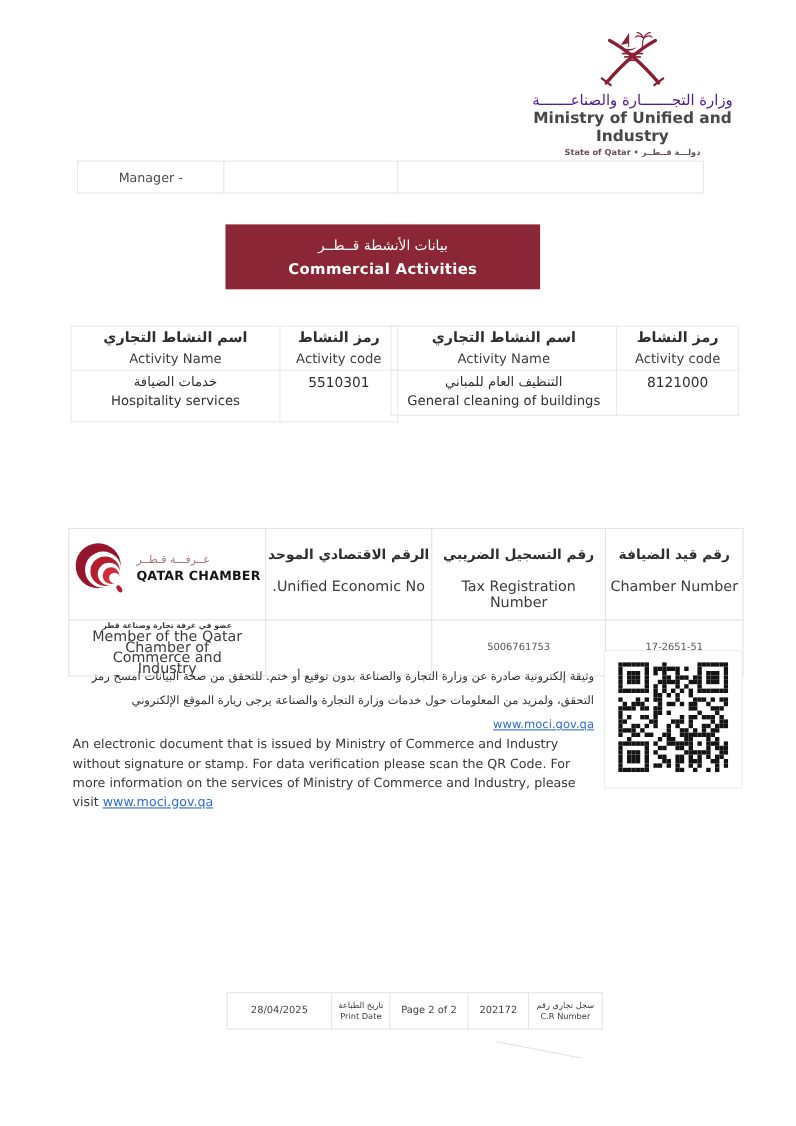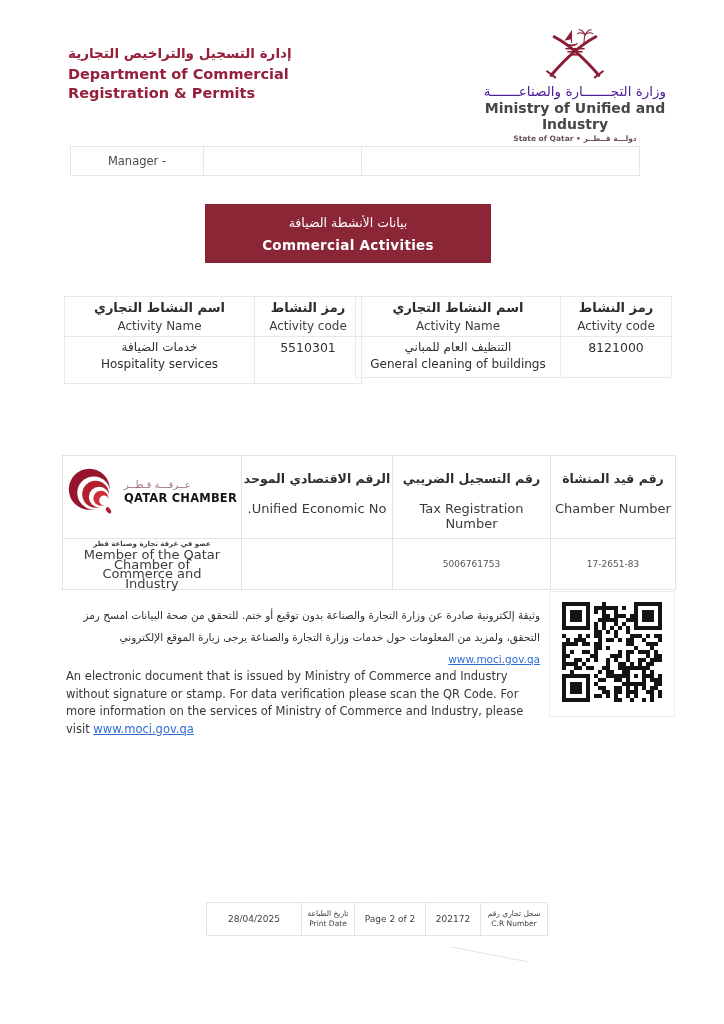--- a/index.html
+++ b/index.html
@@ -31,21 +31,21 @@
   .act-left{left:64px;top:296px;width:287px;}
   .act-right{left:355px;top:296px;width:306px;}
   .act-table td{border:1px solid #e9e9e9;vertical-align:top;padding:3px 2px;text-align:center;}
   .h-ar{font-size:13px;font-weight:700;color:#2d2d2d;}
   .h-en{font-size:12px;color:#3d3d3d;margin-top:4px;}
   .d-ar{font-size:12px;color:#2f2f2f;}
   .d-en{font-size:12px;color:#2f2f2f;margin-top:3px;}
   .code-cell{font-size:12.5px;color:#2f2f2f;}
 
   
-  .cham{position:absolute;left:62px;top:455px;width:601px;border-collapse:collapse;table-layout:fixed;border-radius:32px;}
+  .cham{position:absolute;left:62px;top:480px;width:601px;border-collapse:collapse;table-layout:fixed;border-radius:32px;}
   .cham td{border:1px solid #e3e3e3;vertical-align:top;text-align:center;}
   .cham-top td{height:80px;}
   .cham-bot td{height:40px;vertical-align:middle;}
   .logo-wrap{display:flex;align-items:center;justify-content:center;gap:7px;padding-top:10px;}
   .qc-text{text-align:left;}
   .qc-ar{font-size:10px;color:#a8767d;}
   .qc-en{font-size:11.5px;font-weight:700;color:#161616;letter-spacing:.2px;margin-top:1px;}
   .lab-ar{font-size:12.5px;font-weight:700;color:#2e2e2e;padding-top:14px;}
   .lab-en{font-size:13px;color:#3b3b3b;padding-top:15px;}
   .member-ar{font-size:7px;font-weight:700;color:#3c3c3c;}
@@ -67,25 +67,20 @@
   .f-lab{font-size:7.5px;line-height:10px;color:#3f3f3f;}
 
   .artifact{position:absolute;left:452px;top:938px;width:78px;height:16px;
             border-bottom:1px solid #e3e3e3;transform:rotate(11deg);}
 </style>
 </head>
 <body>
 
 <div class="page">
 
-  <div class="dept">
-    <div class="dept-ar" dir="rtl">إدارة التسجيل والتراخيص التجارية</div>
-    <div class="dept-en">Department of Commercial</div>
-    <div class="dept-en">Registration &amp; Permits</div>
-  </div>
 
   <div class="moci">
     <svg class="emblem" width="66" height="58" viewBox="0 0 130 112">
       <g stroke="#8a1e35" fill="none" stroke-linecap="round">
         <path d="M18,100 C42,72 72,42 106,24" stroke-width="6"></path>
         <path d="M112,100 C88,72 58,42 24,24" stroke-width="6"></path>
         <path d="M10,92 L26,104" stroke-width="4"></path>
         <path d="M120,92 L104,104" stroke-width="4"></path>
       </g>
       <g fill="#8a1e35" stroke="none">
@@ -113,21 +108,21 @@
     <tbody>
         <tr>
       <td style="width:130px">Manager -</td>
       <td style="width:155px"></td>
       <td style="width:275px"></td>
     </tr>
   </tbody>
     </table>
 
   <div class="banner">
-    <div class="banner-ar" dir="rtl">بيانات الأنشطة الضيافة</div>
+    <div class="banner-ar" dir="rtl">بيانات الأنشطة قــطــر</div>
     <div class="banner-en">Commercial Activities</div>
   </div>
 
   <table class="act-table act-left">
     <tbody>
         <tr>
       <td style="width:185px">
         <div class="h-ar" dir="rtl">اسم النشاط التجاري</div>
         <div class="h-en">Activity Name</div>
       </td>
@@ -190,32 +185,32 @@
       </td>
       <td style="width:148px">
         <div class="lab-ar" dir="rtl">الرقم الاقتصادي الموحد</div>
         <div class="lab-en">.Unified Economic No</div>
       </td>
       <td style="width:155px">
         <div class="lab-ar" dir="rtl">رقم التسجيل الضريبي</div>
         <div class="lab-en">Tax Registration Number</div>
       </td>
       <td style="width:122px">
-        <div class="lab-ar" dir="rtl">رقم قيد المنشاة</div>
+        <div class="lab-ar" dir="rtl">رقم قيد الضيافة</div>
         <div class="lab-en">Chamber Number</div>
       </td>
     </tr>
     <tr class="cham-bot">
       <td>
         <div class="member-ar" dir="rtl">عضو في غرفة تجارة وصناعة قطر</div>
         <div class="member-en">Member of the Qatar Chamber of Commerce and Industry</div>
       </td>
       <td></td>
       <td class="val">5006761753</td>
-      <td class="val">17-2651-83</td>
+      <td class="val">17-2651-51</td>
     </tr>
   </tbody>
     </table>
 
   <div class="verify-ar">
     <span>وثيقة إلكترونية صادرة عن وزارة التجارة والصناعة بدون توقيع أو ختم. للتحقق من صحة البيانات امسح رمز التحقق، ولمزيد من المعلومات حول خدمات وزارة التجارة والصناعة يرجى زيارة الموقع الإلكتروني</span>
     <a class="link">www.moci.gov.qa</a>
   </div>
   <div class="verify-en">
     <span>An electronic document that is issued by Ministry of Commerce and Industry without signature or stamp. For data verification please scan the QR Code. For more information on the services of Ministry of Commerce and Industry, please visit</span>

